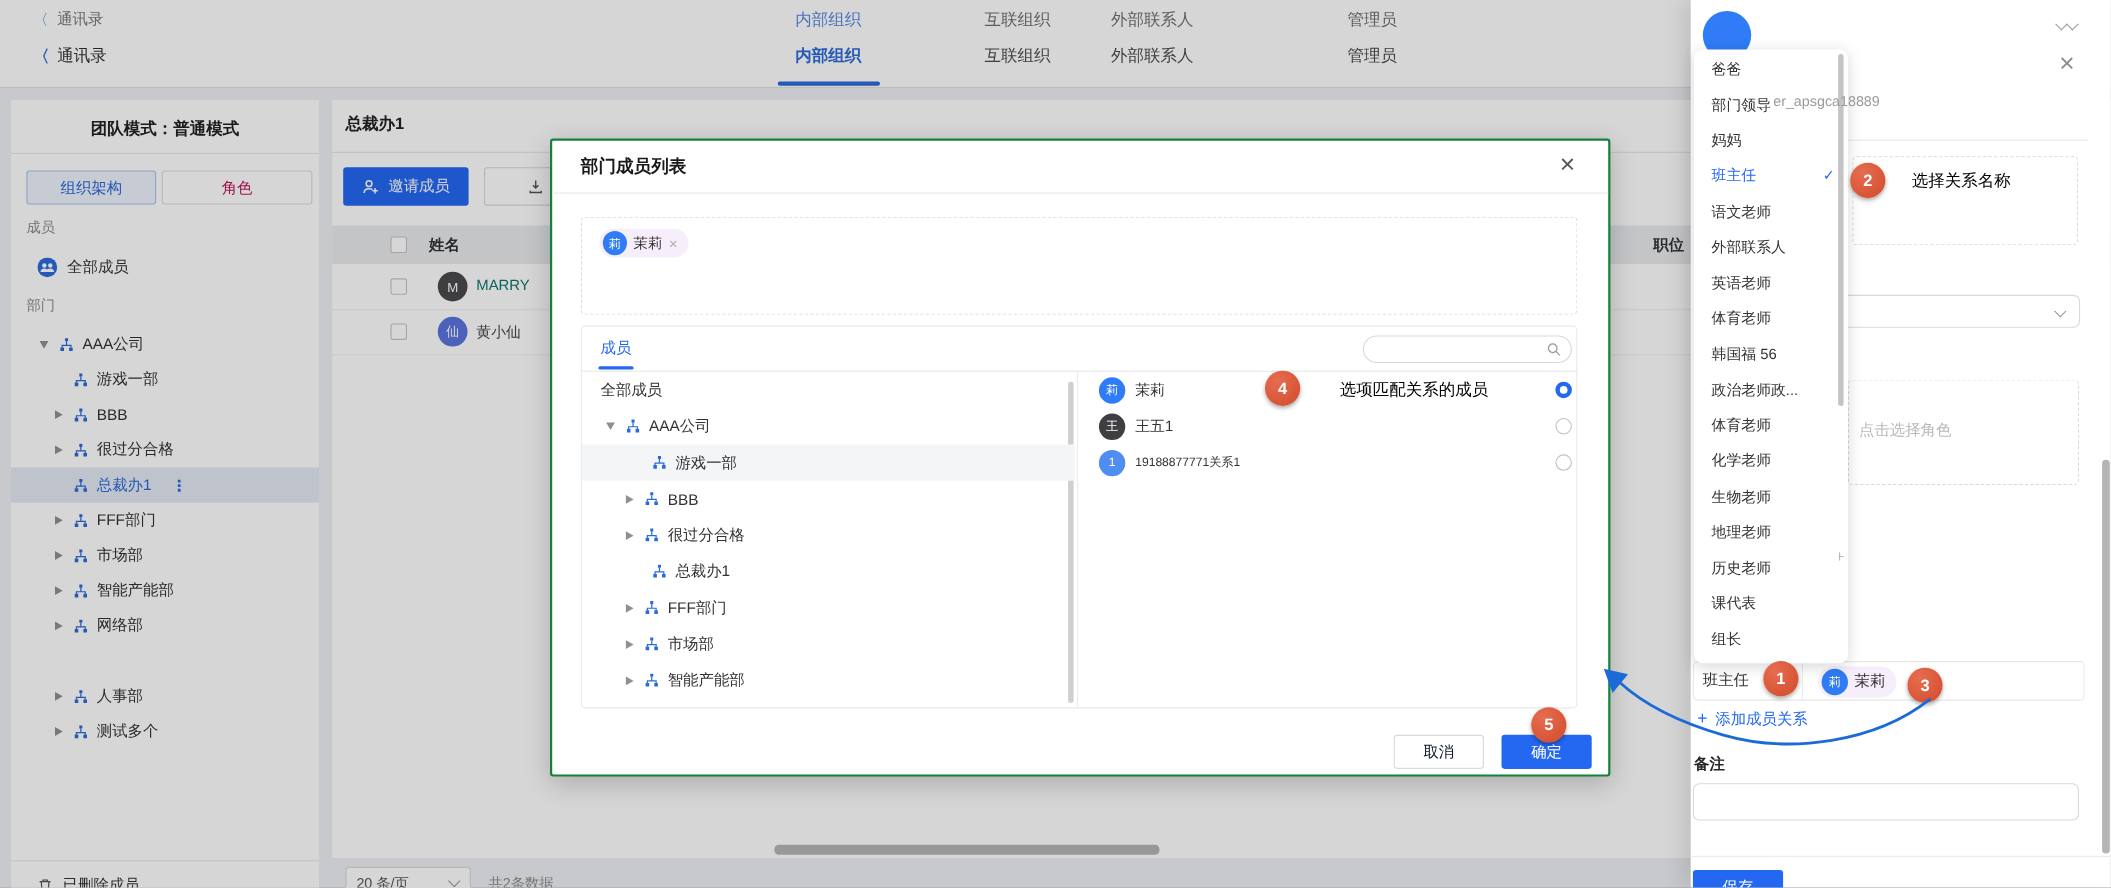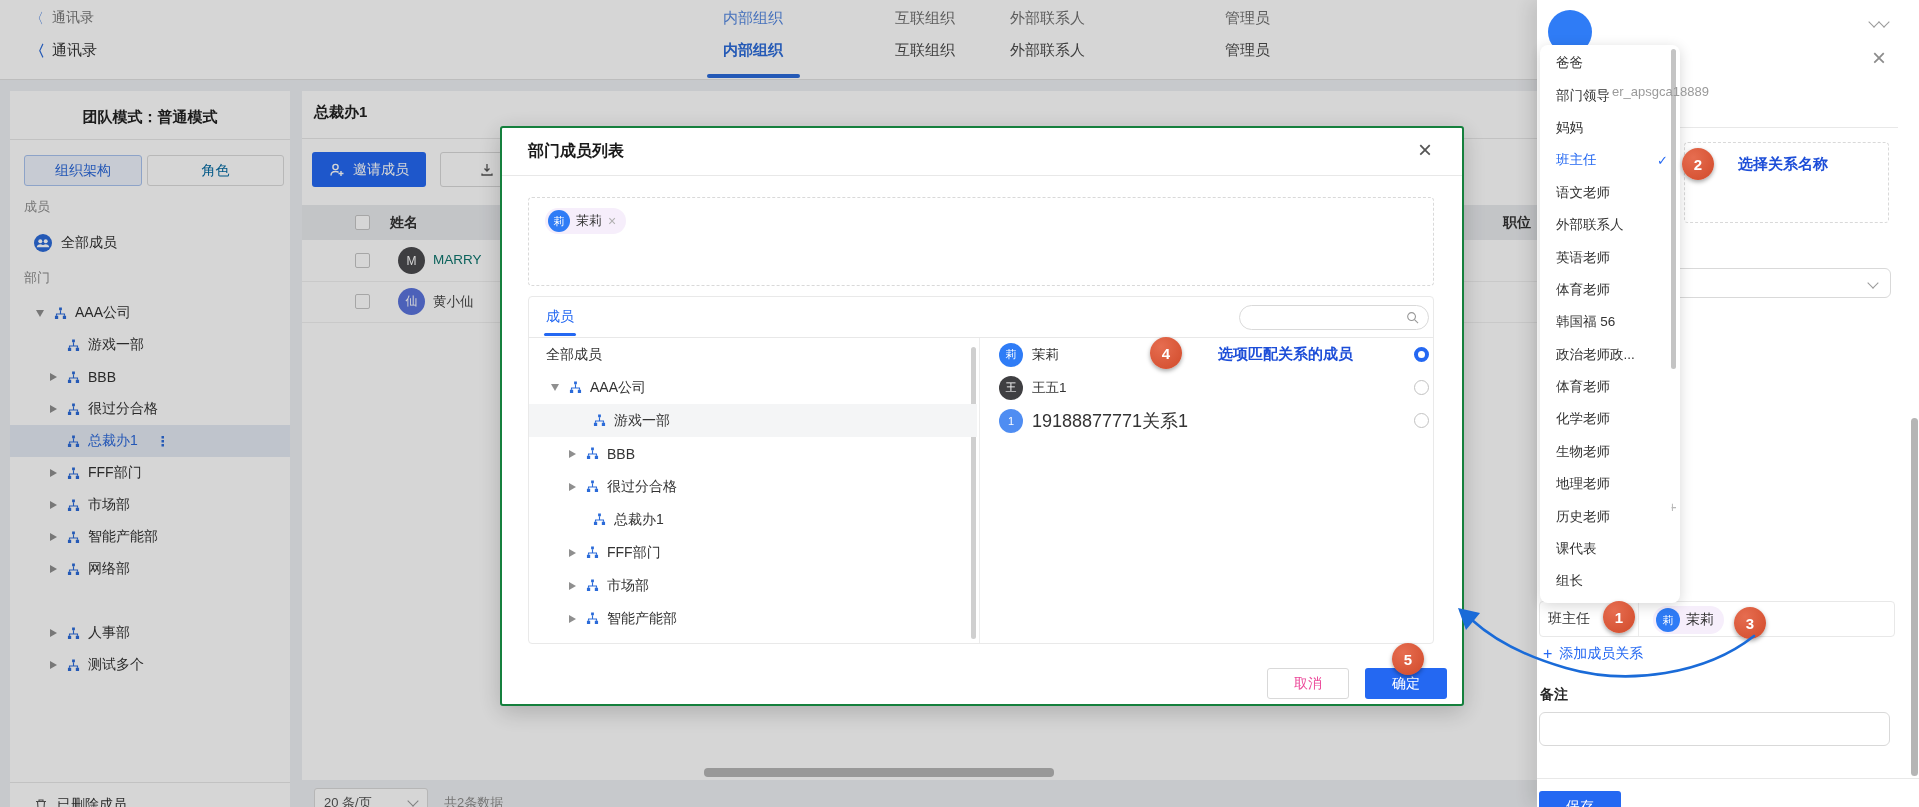--- a/index.html
+++ b/index.html
@@ -10,53 +10,53 @@
   .vr{position:absolute;width:1px;background:#ececec;}
   .card{position:absolute;background:#fff;}
   .txt{position:absolute;white-space:nowrap;}
   
   .tab{position:absolute;font-size:15px;color:#4c4c4c;cursor:pointer;}
   .tab.active{color:#2b6bd9;}
   .row1{opacity:.8;filter:blur(.4px);}
   .underline{position:absolute;background:#2b6bd9;border-radius:2px;}
   
   .side-tab{position:absolute;height:31px;display:flex;align-items:center;justify-content:center;
-            font-size:14px;border:1px solid #dcdcdc;border-radius:3px;background:#fff;color:#0369a1;box-sizing:border-box;}
+            font-size:14px;border:1px solid #dcdcdc;border-radius:3px;background:#fff;color:#be185d;box-sizing:border-box;}
   .side-tab.active{background:#edf2fc;border-color:#a9c3ef;color:#2b68d9;}
   .grp{position:absolute;font-size:13px;color:#8c8c8c;}
   .srow{position:absolute;left:0;width:280px;height:32px;display:flex;align-items:center;font-size:14px;color:#333;box-sizing:border-box;cursor:pointer;}
   .srow.sel{background:#e4eaf4;color:#2b68d9;}
   .mrow2{position:absolute;height:33px;display:flex;align-items:center;font-size:14px;color:#333;box-sizing:border-box;cursor:pointer;}
   .caret{width:0;height:0;display:inline-block;flex:0 0 auto;margin-right:10px;}
   .caret.r{border-left:7px solid #8f8f8f;border-top:4.5px solid transparent;border-bottom:4.5px solid transparent;}
   .caret.d{border-top:7px solid #8f8f8f;border-left:4.5px solid transparent;border-right:4.5px solid transparent;}
   .caret.ph{width:7px;border:none;}
   .oi{width:13px;height:13px;flex:0 0 auto;margin-right:8px;}
   .oi .f{fill:#2b6bd9;} .oi .s{fill:none;stroke:#2b6bd9;stroke-width:1.2;}
   .avatar{border-radius:50%;color:#fff;display:flex;align-items:center;justify-content:center;flex:0 0 auto;}
   .cb{position:absolute;width:15px;height:15px;border:1px solid #c6c6c6;border-radius:2px;background:#fff;box-sizing:border-box;}
   .btn-p{position:absolute;background:#2468f2;color:#fff;border-radius:3px;display:flex;align-items:center;justify-content:center;gap:8px;font-size:14px;cursor:pointer;}
-  .btn-g{position:absolute;background:#fff;border:1px solid #d9d9d9;color:#ec4899;border-radius:3px;display:flex;align-items:center;justify-content:center;gap:8px;font-size:14px;box-sizing:border-box;cursor:pointer;}
+  .btn-g{position:absolute;background:#fff;border:1px solid #d9d9d9;color:#0f172a;border-radius:3px;display:flex;align-items:center;justify-content:center;gap:8px;font-size:14px;box-sizing:border-box;cursor:pointer;}
   
   .overlay{position:absolute;left:0;top:0;width:1919px;height:807px;background:rgba(0,0,0,.16);z-index:4;}
   .drawer{position:absolute;left:1537px;top:0;width:382px;height:807px;background:#fff;z-index:5;box-shadow:-8px 0 18px rgba(0,0,0,.1);}
   .modal{position:absolute;left:500px;top:126px;width:964px;height:580px;background:#fff;border:2px solid #15803d;border-radius:3px;box-sizing:border-box;z-index:8;box-shadow:0 6px 24px rgba(0,0,0,.2);}
   .dashed{position:absolute;border:1px dashed #d9d9d9;border-radius:4px;box-sizing:border-box;background:#fff;}
   .dd{position:absolute;left:3px;top:45px;width:140px;height:558px;background:#fff;border-radius:8px;
       box-shadow:0 3px 14px rgba(0,0,0,.16);z-index:6;padding-top:2px;box-sizing:border-box;}
   .dd-item{height:32.4px;display:flex;align-items:center;padding:0 12px 0 16px;font-size:13.5px;color:#333;cursor:pointer;}
   .dd-item.sel{color:#2468f2;}
   .chip{display:inline-flex;align-items:center;background:#f6eefb;border-radius:15px;padding:2px 10px 2px 3px;gap:6px;font-size:13px;color:#333;}
   .radio{width:15px;height:15px;border-radius:50%;border:1.5px solid #c2c2c2;box-sizing:border-box;flex:0 0 auto;}
   .radio.sel{border:4.6px solid #2468f2;}
   .marker{position:absolute;width:32px;height:32px;border-radius:50%;z-index:9;
           background:radial-gradient(circle at 35% 30%,#e66d50,#d14a2a);color:#fff;
           display:flex;align-items:center;justify-content:center;font-size:15px;font-weight:bold;
           box-shadow:0 2px 4px rgba(0,0,0,.35);}
-  .red-note{position:absolute;color:#1d4ed8;font-size:15px;font-weight:bold;z-index:9;white-space:nowrap;}
+  .red-note{position:absolute;color:#000000;font-size:15px;font-weight:normal;z-index:9;white-space:nowrap;}
   .chev{position:absolute;width:7px;height:7px;border-right:1.6px solid #9a9a9a;border-bottom:1.6px solid #9a9a9a;transform:rotate(45deg);}
   .sb{position:absolute;background:#b5b5b5;border-radius:4px;}
   .xicon{position:absolute;color:#8c8c8c;font-size:24px;line-height:20px;cursor:pointer;font-weight:300;}
 </style>
 </head>
 <body>
 
 <div id="app">
 
   <div class="card" style="left:0;top:0;width:1919px;height:80px;">
@@ -343,21 +343,21 @@
         <span style="flex:1;font-size:13.5px;">茉莉</span>
         <span class="radio sel"></span>
       </div>
       <div class="mrow2" style="left:450px;top:74px;width:456px;padding:0 6px 0 20px;">
         <span class="avatar" style="width:24px;height:24px;background:#3f3f42;font-size:11px;margin-right:9px;">王</span>
         <span style="flex:1;font-size:13.5px;">王五1</span>
         <span class="radio"></span>
       </div>
       <div class="mrow2" style="left:450px;top:107px;width:456px;padding:0 6px 0 20px;">
         <span class="avatar" style="width:24px;height:24px;background:#4f8df2;font-size:11px;margin-right:9px;">1</span>
-        <span style="flex:1;font-size:18px;">19188877771关系1</span>
+        <span style="flex:1;font-size:11px;">19188877771关系1</span>
         <span class="radio"></span>
       </div>
     </div>
 
     <div class="btn-g" style="left:765px;top:540px;width:82px;height:31px;">
       <span>取消</span>
     </div>
     <div class="btn-p" style="left:863px;top:540px;width:82px;height:31px;">
       <span>确定</span>
     </div>
@@ -370,20 +370,23 @@
     <span class="xicon" style="left:335px;top:48px;">×</span>
     <span class="txt" style="left:75px;top:84px;font-size:13px;color:#9a9a9a;z-index:7;">er_apsgca18889</span>
     <div class="hr" style="left:3px;top:127px;width:358px;"></div>
 
     <div class="dashed" style="left:147px;top:142px;width:205px;height:81px;"></div>
 
     <div class="abs" style="left:20px;top:268px;width:334px;height:30px;border:1px solid #d9d9d9;border-radius:6px;box-sizing:border-box;">
       <span class="chev" style="left:311px;top:10px;"></span>
     </div>
 
+    <div class="dashed" style="left:143px;top:345px;width:210px;height:96px;">
+      <span class="txt" style="left:9px;top:36px;font-size:14px;color:#b8b8b8;">点击选择角色</span>
+    </div>
 
     <span class="txt" style="left:131px;top:498px;font-size:15px;color:#b8b8b8;z-index:7;clip-path:inset(0 0 0 40%);">+</span>
 
     <div class="abs" style="left:2px;top:601px;width:356px;height:36px;border:1px solid #e8e8e8;border-radius:4px;box-sizing:border-box;background:#fff;">
       <span class="txt" style="left:8px;top:8px;font-size:14px;color:#333;">班主任</span>
       <div class="vr" style="left:98px;top:0;height:34px;"></div>
       <span class="chip" style="position:absolute;left:113px;top:4px;">
         <span class="avatar" style="width:24px;height:24px;background:#2f7cf6;font-size:11px;">莉</span>
         <span style="font-size:14px;">茉莉</span>
       </span>

